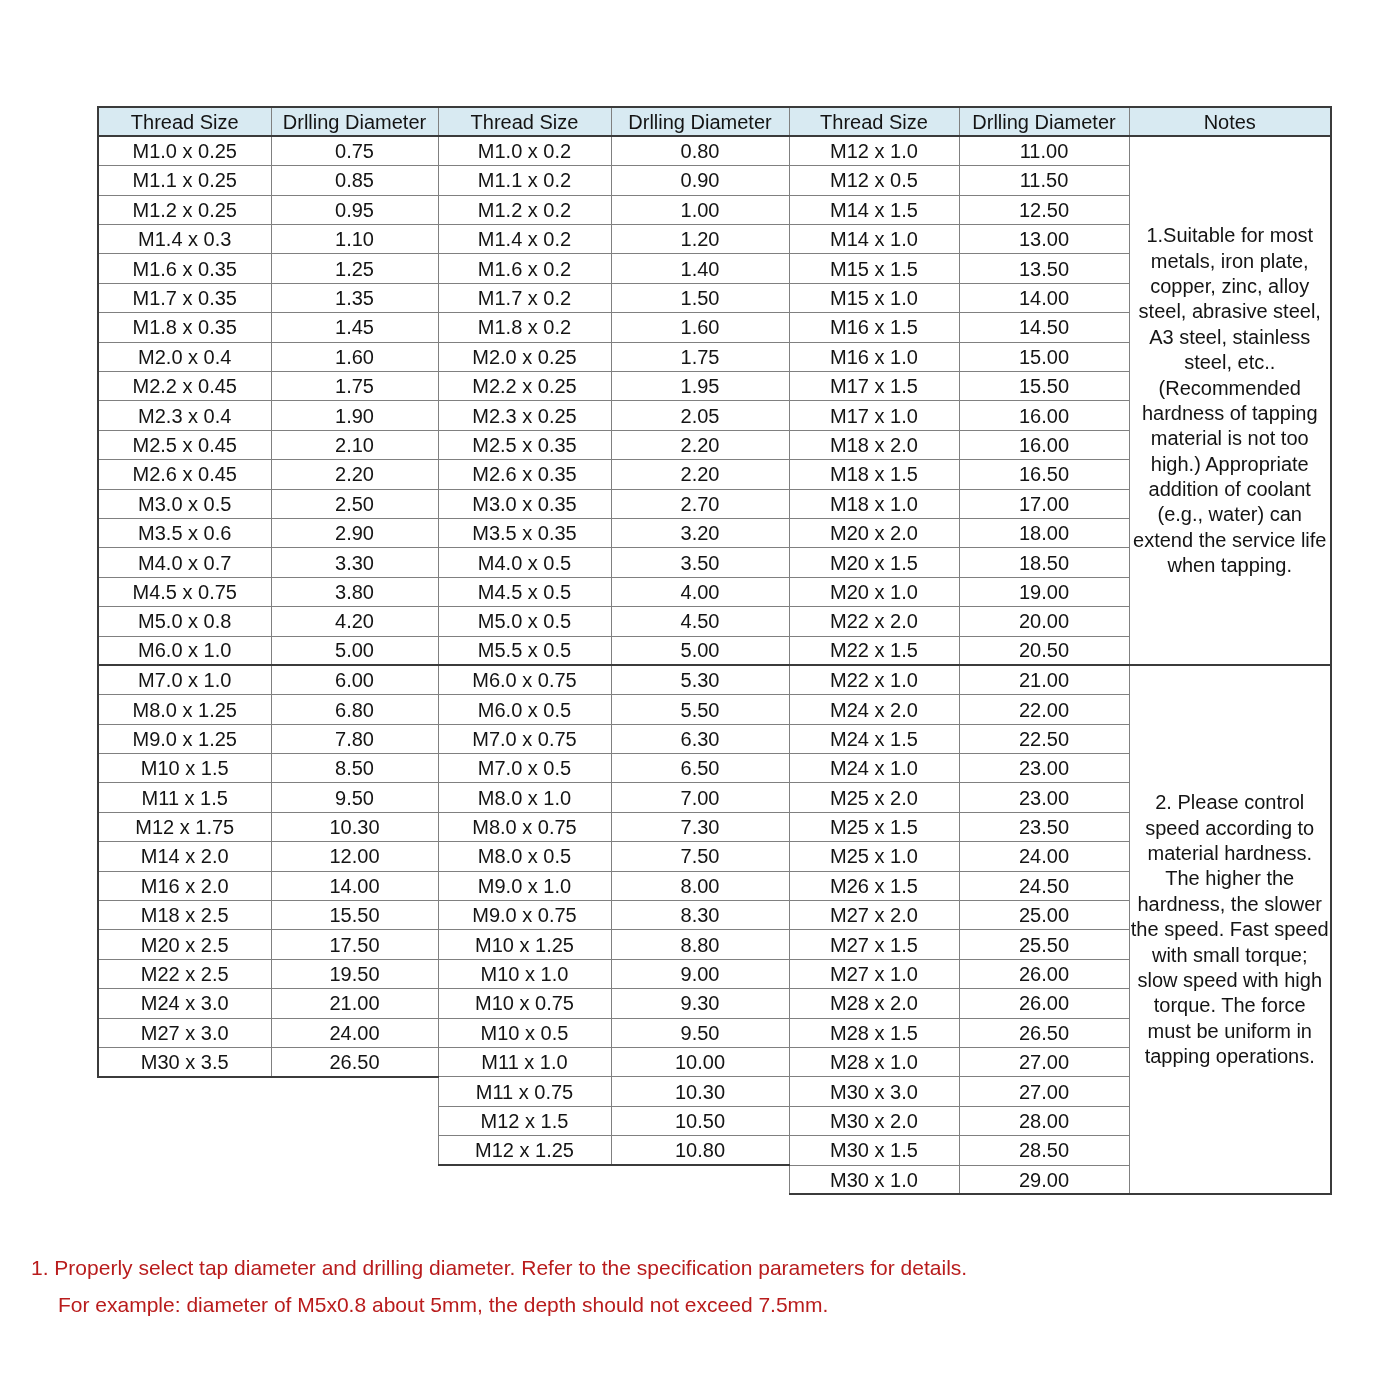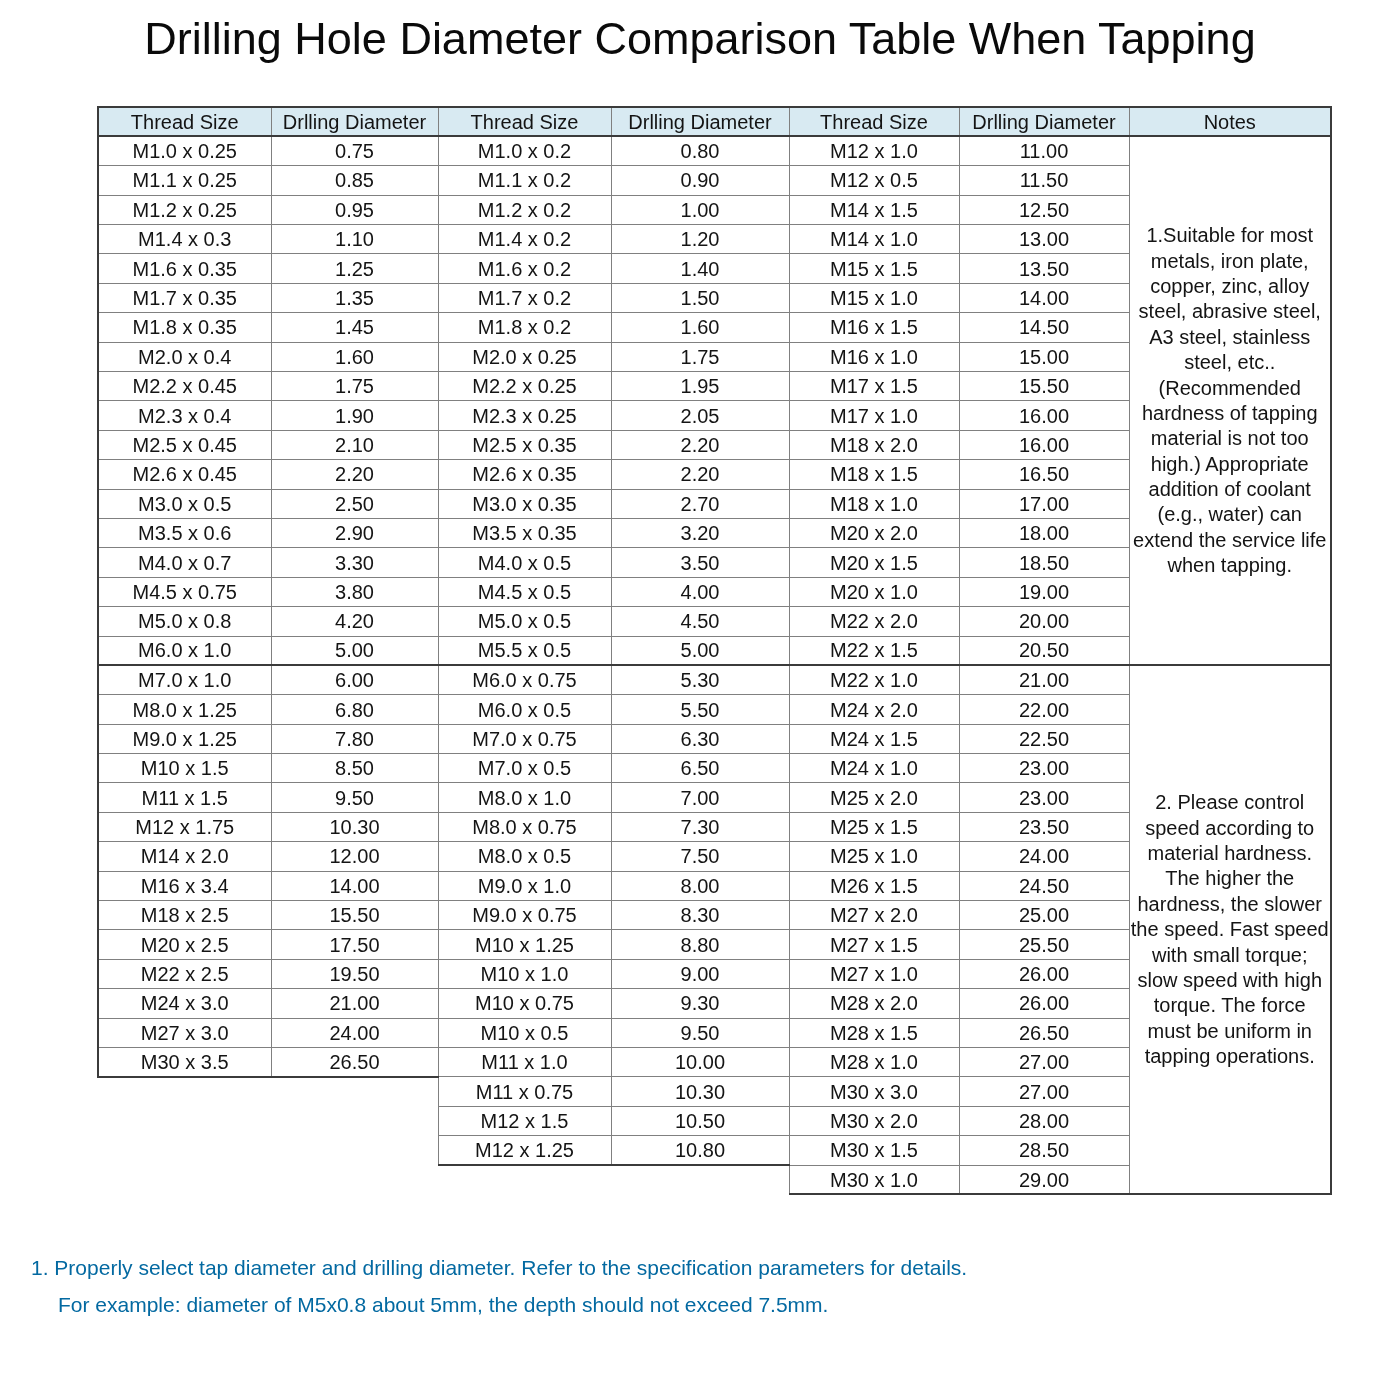--- a/index.html
+++ b/index.html
@@ -44,30 +44,29 @@
   .cmp td.bb { border-bottom: 2px solid var(--strong); }
   .cmp tr.sep td { border-top: 2px solid var(--strong); }
   .cmp td.notes {
     border-right: 2px solid var(--strong);
     font-size: 20px; line-height: 1.27; padding: 11px 1px;
   }
   .cmp td.absent { border: none; background: #fff; }
 
   .footnotes {
     position: absolute; left: 31px; top: 1250px; width: 1340px;
-    font-size: 21px; line-height: 36.5px; color: #0369a1;
+    font-size: 21px; line-height: 36.5px; color: #b91c1c;
   }
   .footnotes .indent { padding-left: 27px; }
 </style>
 </head>
 <body>
 
 <div class="page">
 
-  <div class="title">Drilling Hole Diameter Comparison Table When Tapping</div>
 
   <table class="cmp">
     <colgroup>
       <col style="width:173px">
         <col style="width:167px">
       <col style="width:173px">
         <col style="width:178px">
       <col style="width:170px">
         <col style="width:170px">
       <col style="width:202px">
@@ -280,21 +279,21 @@
         </tr>
         <tr>
           <td class="bl">M14 x 2.0</td>
           <td>12.00</td>
           <td>M8.0 x 0.5</td>
           <td>7.50</td>
           <td>M25 x 1.0</td>
           <td>24.00</td>
         </tr>
         <tr>
-          <td class="bl">M16 x 3.4</td>
+          <td class="bl">M16 x 2.0</td>
           <td>14.00</td>
           <td>M9.0 x 1.0</td>
           <td>8.00</td>
           <td>M26 x 1.5</td>
           <td>24.50</td>
         </tr>
         <tr>
           <td class="bl">M18 x 2.5</td>
           <td>15.50</td>
           <td>M9.0 x 0.75</td>

